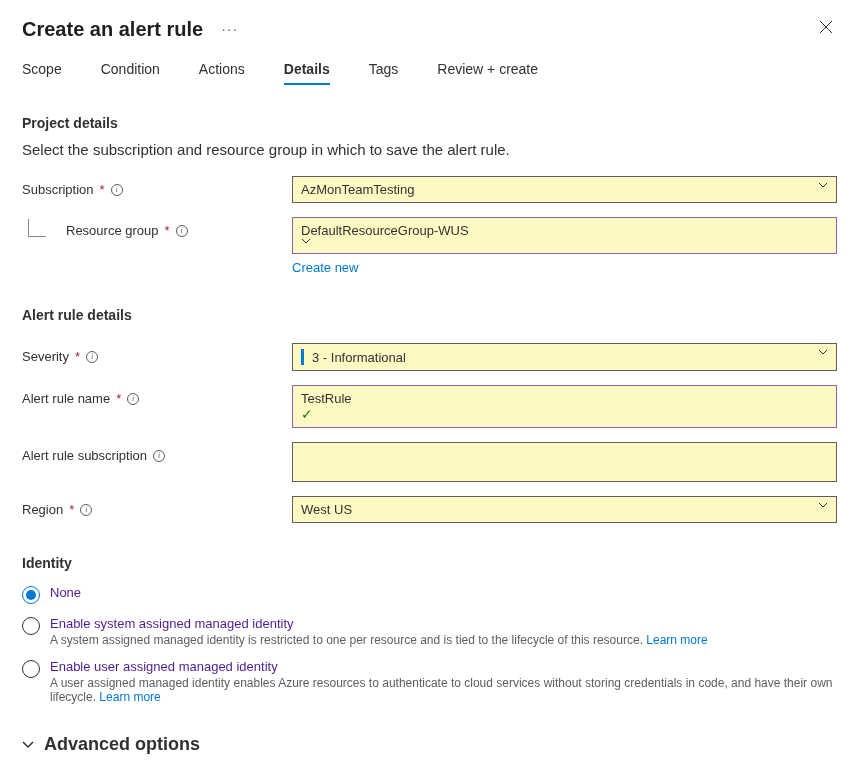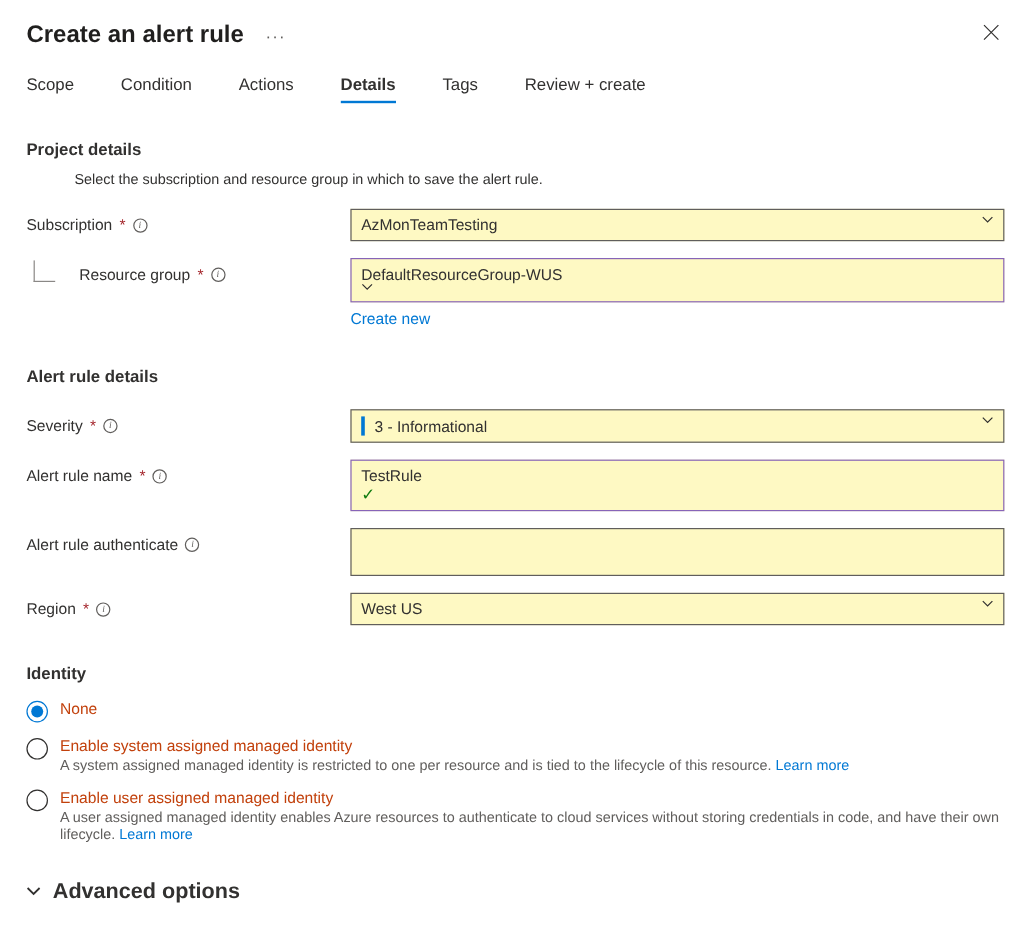--- a/index.html
+++ b/index.html
@@ -67,23 +67,22 @@
     height: 2px;
     background: #0078d4;
   }
   .section-title {
     font-size: 14px;
     font-weight: 600;
     margin-bottom: 10px;
     margin-top: 22px;
   }
   .section-desc {
-    font-size: 12px;
+    font-size: 15px;
     margin-bottom: 18px;
-    margin-left: 40px;
   }
   .form-row {
     display: flex;
     align-items: flex-start;
     margin-bottom: 14px;
   }
   .label-col {
     width: 270px;
     min-width: 270px;
     display: flex;
@@ -179,21 +178,21 @@
   }
   .radio.selected { border-color: #0078d4; }
   .radio.selected::after {
     content: "";
     width: 10px;
     height: 10px;
     background: #0078d4;
     border-radius: 50%;
   }
   .radio-content { flex: 1; }
-  .radio-label { font-size: 13px; color: #c2410c; }
+  .radio-label { font-size: 13px; color: #4c1d95; }
   .radio-desc { font-size: 12px; color: #605e5c; margin-top: 2px; }
   .radio-desc .link { margin: 0; font-size: 12px; }
   .adv-row {
     display: flex;
     align-items: center;
     gap: 10px;
     margin-top: 30px;
     cursor: pointer;
   }
   .adv-chev svg { display: block; }
@@ -296,21 +295,21 @@
   <div class="input-col">
     <div class="text-input purple">
       <span>TestRule</span>
       <span class="check-icon">✓</span>
     </div>
   </div>
 </div>
 
 <div class="form-row">
   <div class="label-col">
-    <span>Alert rule authenticate</span>
+    <span>Alert rule subscription</span>
     <span class="info-icon">i</span>
   </div>
   <div class="input-col">
     <div class="textarea">
       <span></span>
     </div>
   </div>
 </div>
 
 <div class="form-row">

